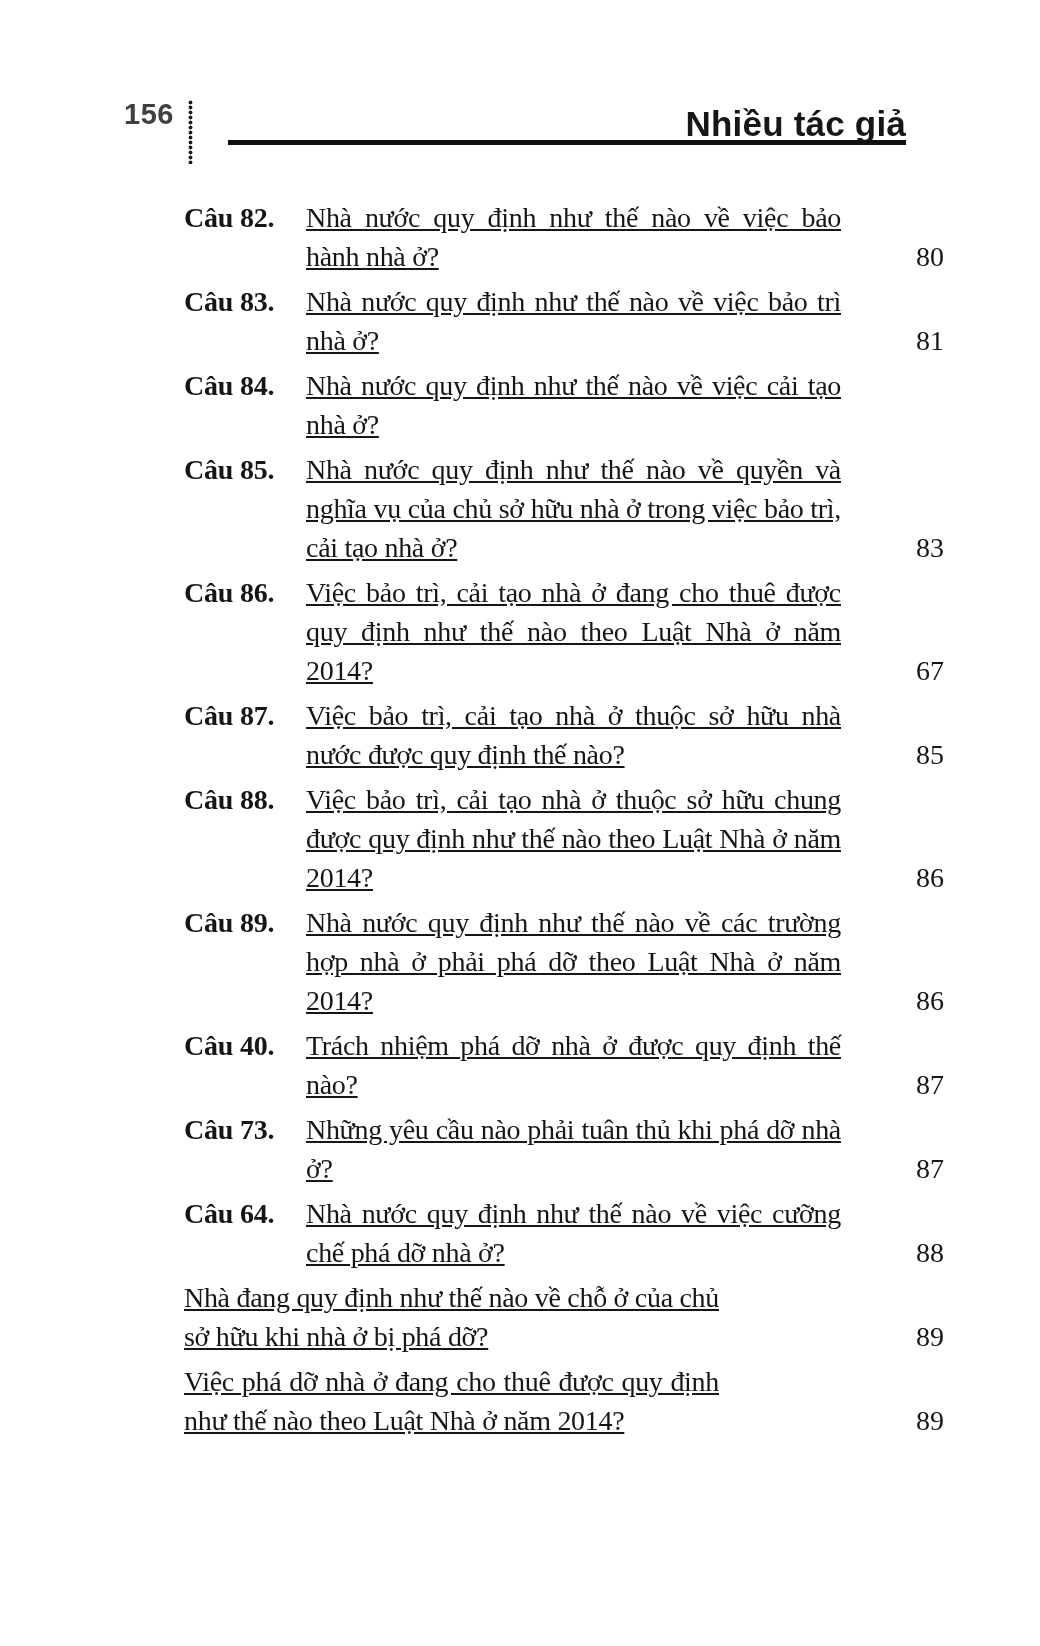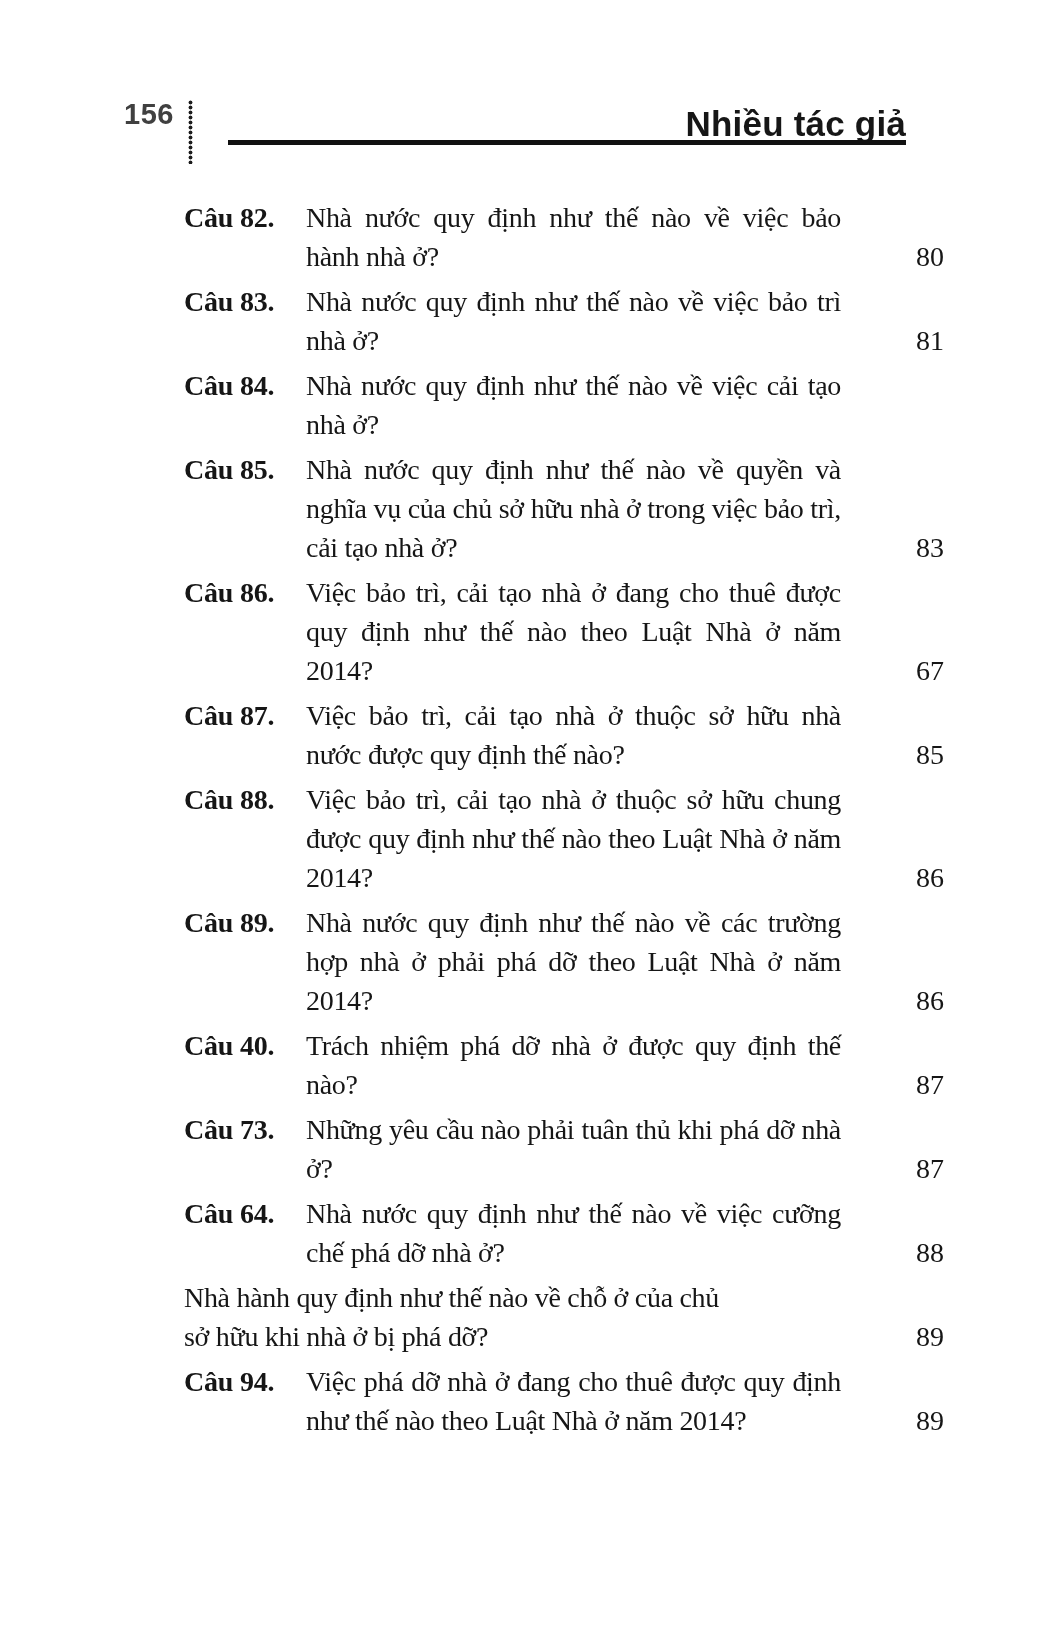--- a/index.html
+++ b/index.html
@@ -73,20 +73,21 @@
     flex: 0 0 122px;
     font-weight: bold;
     letter-spacing: -0.2px;
     white-space: nowrap;
   }
   .toc-text {
     flex: 0 0 535px;
     width: 535px;
     text-align: justify;
     letter-spacing: -0.3px;
+    text-decoration: underline;
   }
   .toc-page {
     flex: 1 1 auto;
     display: flex;
     align-items: flex-end;
     justify-content: flex-end;
   }
 </style>
 </head>
 <body>
@@ -161,24 +162,23 @@
       <div class="toc-page">87</div>
     </div>
 
     <div class="toc-row">
       <div class="toc-label">Câu 64.</div>
       <div class="toc-text">Nhà nước quy định như thế nào về việc cưỡng chế phá dỡ nhà ở?</div>
       <div class="toc-page">88</div>
     </div>
 
     <div class="toc-row">
-      <div class="toc-text">Nhà hành quy định như thế nào về chỗ ở của chủ sở hữu khi nhà ở bị phá dỡ?</div>
+      <div class="toc-text">Nhà đang quy định như thế nào về chỗ ở của chủ sở hữu khi nhà ở bị phá dỡ?</div>
       <div class="toc-page">89</div>
     </div>
 
     <div class="toc-row">
-      <div class="toc-label">Câu 94.</div>
       <div class="toc-text">Việc phá dỡ nhà ở đang cho thuê được quy định như thế nào theo Luật Nhà ở năm 2014?</div>
       <div class="toc-page">89</div>
     </div>
   </div>
 
 </div>
 
 </body></html>

